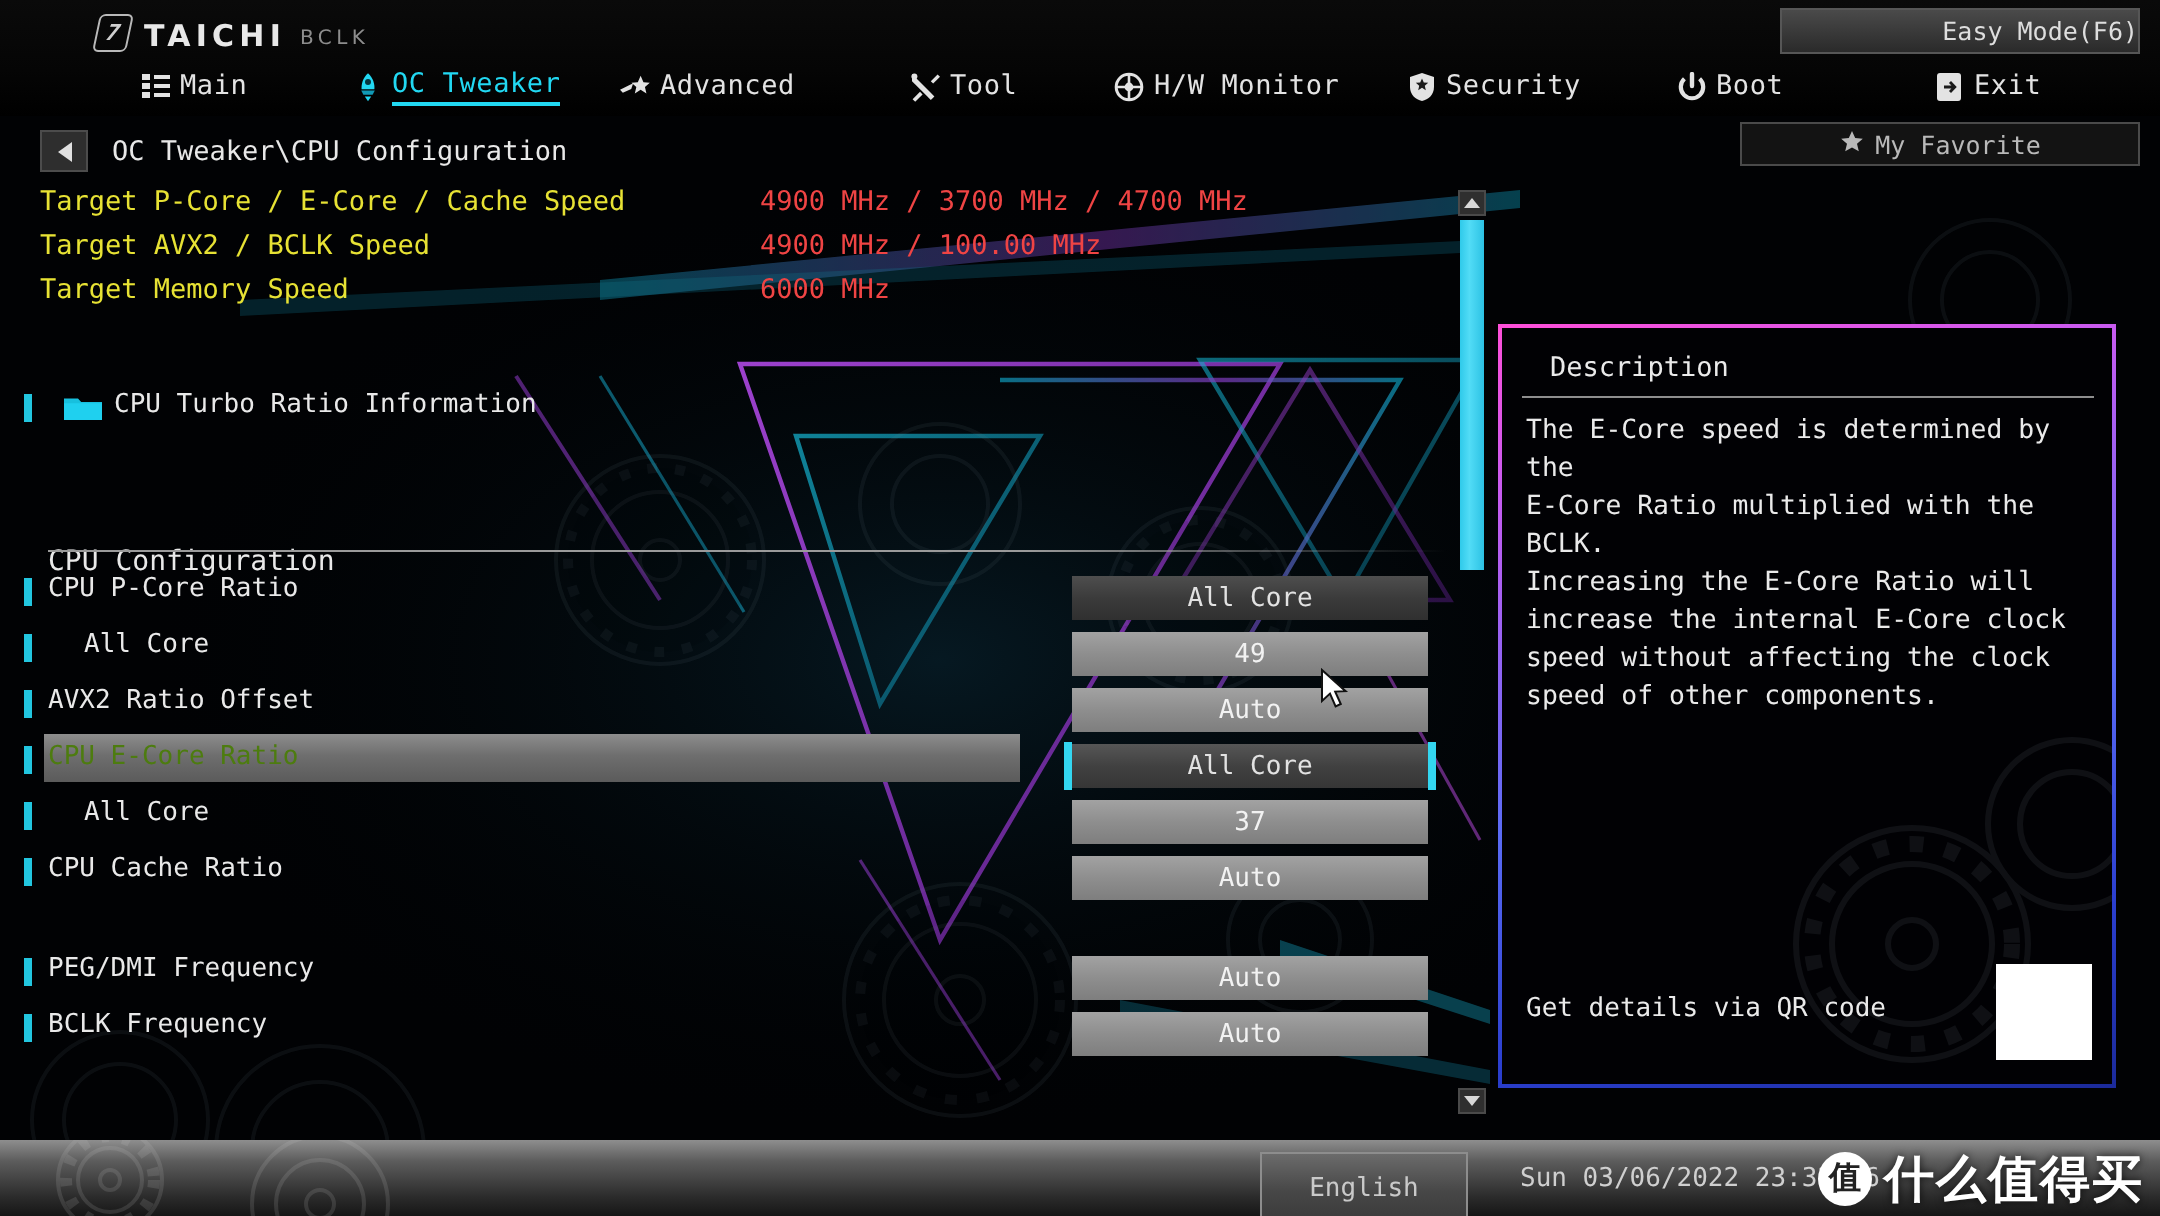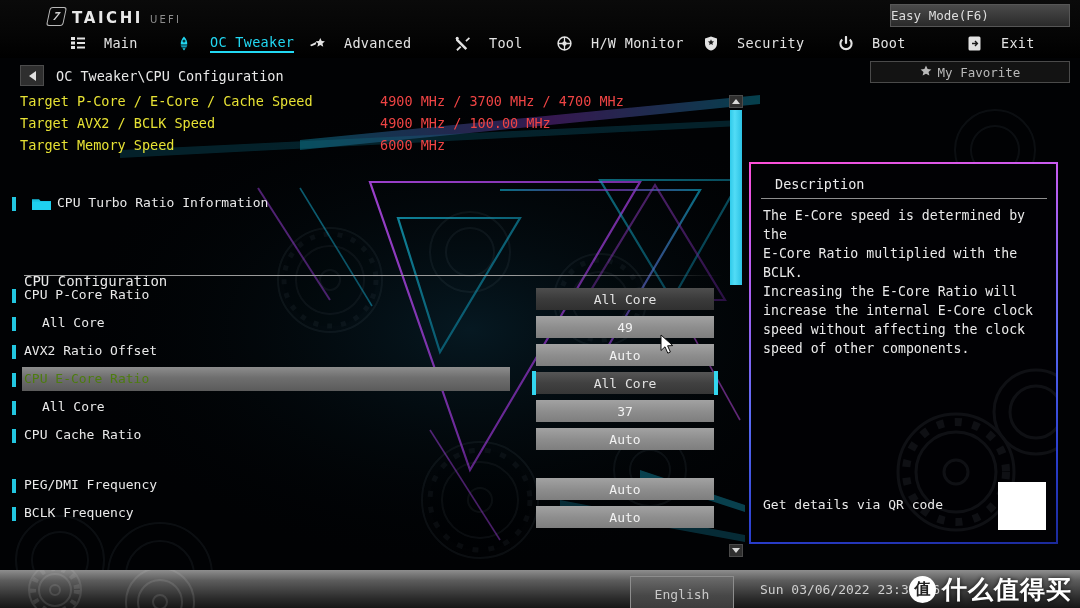--- a/index.html
+++ b/index.html
@@ -44,35 +44,36 @@
   }
   .brand-sub {
     font-family:"DejaVu Sans", sans-serif;
     font-size:10px; letter-spacing:2.2px; color:#8d8d8d;
     line-height:1; padding-bottom:1px;
   }
 
   .navbar { position:absolute; top:30px; left:0; width:1080px; height:28px; }
   .nav-item {
     position:absolute; top:0; height:26px;
-    display:flex; align-items:center; gap:19px;
+    display:flex; align-items:center; gap:5px;
     color:#e3e3e3; font-size:13.5px; letter-spacing:.3px;
     cursor:pointer;
   }
   .nav-item.active { color:#22d8f2; }
   .nav-item.active .nav-label { border-bottom:2px solid #22d8f2; padding-bottom:1px; }
   .nav-ico { display:inline-flex; width:15px; height:15px; align-items:center; justify-content:center; }
 
   .easy-mode {
     position:absolute; right:10px; top:4px; width:180px; height:23px;
     background:linear-gradient(180deg,#4a4a4a,#2a2a2a);
     border:1px solid #565656;
     color:#dedede; font-size:12.5px;
-    display:flex; align-items:center; justify-content:flex-start;
+    display:flex; align-items:center; justify-content:flex-end;
     cursor:pointer;
+    padding-left:20px;
   }
   .my-fav {
     position:absolute; right:10px; top:61px; width:200px; height:22px;
     background:#131313; border:1px solid #4a4a4a;
     color:#b9b9b9; font-size:12.5px;
     display:flex; align-items:center; justify-content:center; gap:6px;
     cursor:pointer;
   }
 
   
@@ -306,21 +307,21 @@
         <circle cx="940" cy="250" r="54" stroke-dasharray="6 10"></circle>
         <circle cx="890" cy="420" r="60" stroke-dasharray="6 11"></circle>
       </g>
     </svg>
   </div>
 
   <div class="header">
     <div class="brand">
       <div class="brand-mark">7</div>
       <div class="brand-name">TAICHI</div>
-      <div class="brand-sub">UEFI</div>
+      <div class="brand-sub">BCLK</div>
     </div>
 
     <div class="easy-mode">
       <span>Easy Mode(F6)</span>
     </div>
 
     <div class="navbar">
 
       <div class="nav-item" style="left:70px">
         <span class="nav-ico">

